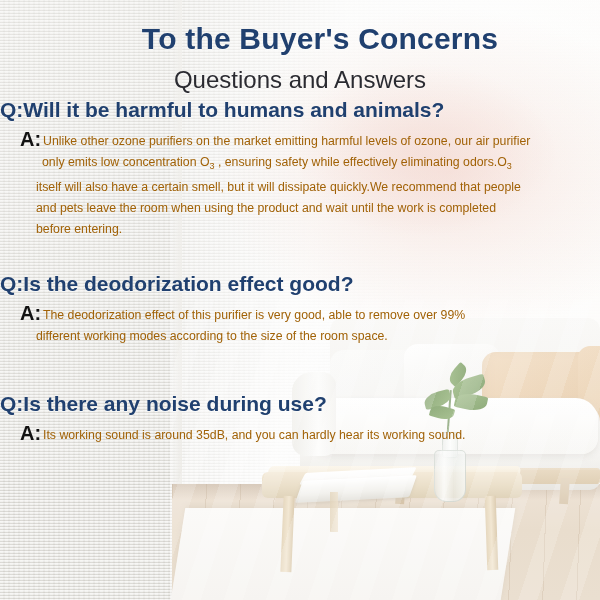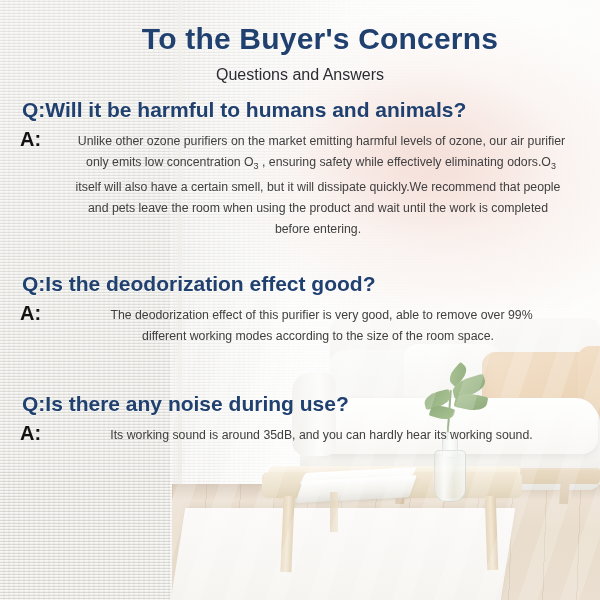--- a/index.html
+++ b/index.html
@@ -299,53 +299,52 @@
     letter-spacing: .2px;
     text-shadow: 0 1px 0 rgba(255,255,255,0.55);
     padding-left: 20px;
   }
   .subtitle {
     position: absolute;
     top: 66px;
     left: 0;
     width: 600px;
     text-align: center;
-    font-size: 16px;
+    font-size: 24px;
     font-weight: normal;
     color: #2b2b31;
     text-shadow: 0 1px 0 rgba(255,255,255,0.5);
   }
 
   .qa-block { position: absolute; left: 0; width: 600px; }
   .q-line {
     font-size: 21px;
     font-weight: bold;
     color: #20406f;
-    padding-left: 22px;
+    padding-left: 0;
     text-shadow: 0 1px 0 rgba(255,255,255,0.45);
     white-space: nowrap;
   }
   .a-wrap {
     position: relative;
     padding-left: 20px;
     margin-top: 9px;
   }
   .a-mark {
     position: absolute;
     left: 20px;
     top: -3px;
     font-size: 20px;
     font-weight: bold;
     color: #121212;
   }
   .a-body {
     font-size: 12.3px;
-    color: #404040;
+    color: #a16207;
     line-height: 21px;
-    text-align: center;
   }
   .a-body .ln { white-space: nowrap; }
   .a-body .ln.first { padding-left: 23px; }
   .a-body .ln.ind { padding-left: 22px; }
   .a-body .ln.ind2 { padding-left: 16px; }
   .a-body b { font-weight: normal; }
   sub { font-size: 9px; vertical-align: -3px; }
 
   
   #q1 { top: 98px; }

